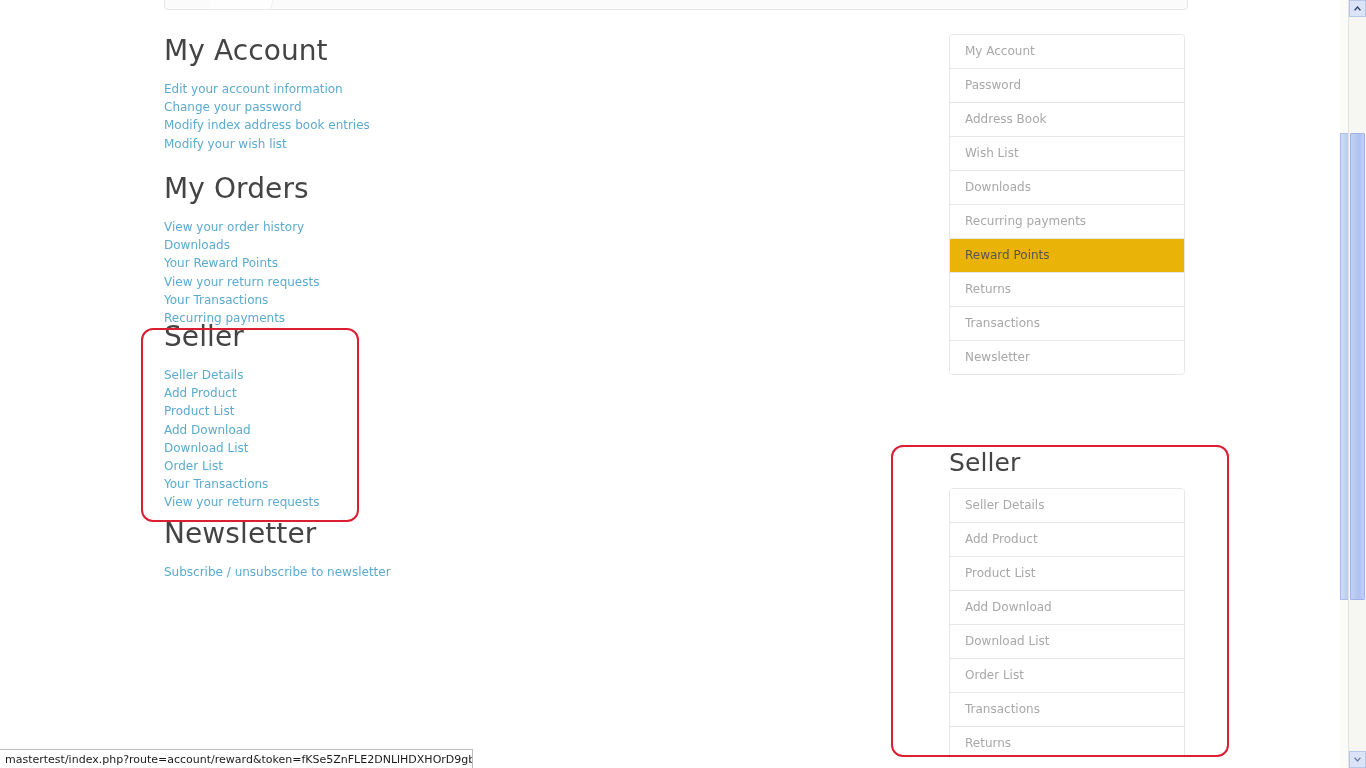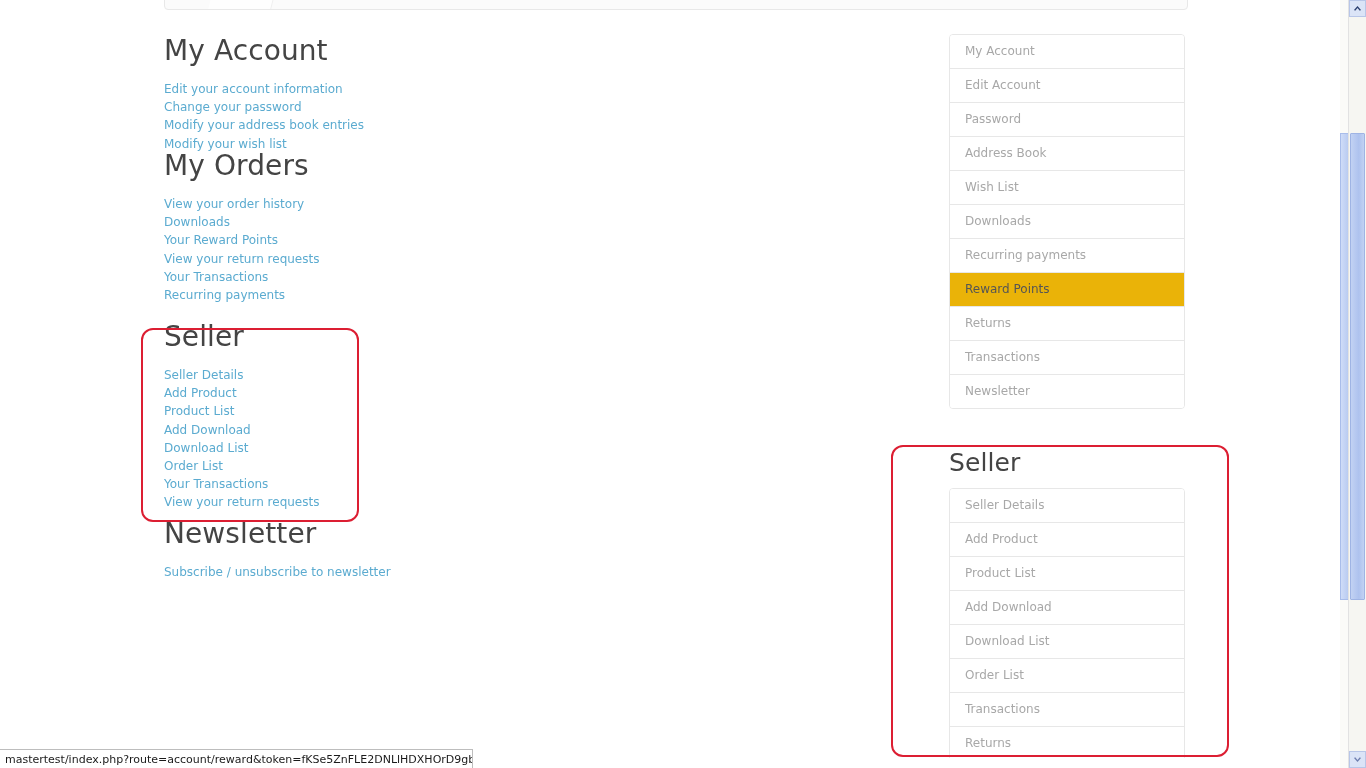--- a/index.html
+++ b/index.html
@@ -76,21 +76,21 @@
     font-size: 12px;
     line-height: 18.2px;
     color: #5babd0;
     text-decoration: none;
     white-space: nowrap;
   }
   .block { margin-bottom: 0; }
 
   
   #block-account { position: absolute; left: 0; top: 0; }
-  #block-orders  { position: absolute; left: 0; top: 115px; }
+  #block-orders  { position: absolute; left: 0; top: 138px; }
   #block-seller  { position: absolute; left: 0; top: 286px; }
   #block-news    { position: absolute; left: 0; top: 483px; }
 
   
   .redbox {
     position: absolute;
     border: 2px solid #dc1e32;
     border-radius: 12px;
     pointer-events: none;
     background: transparent;
@@ -236,21 +236,21 @@
     <div class="block" id="block-account">
       <h1 class="sec-title">My Account</h1>
       <ul class="link-list">
         <li>
             <a href="#">Edit your account information</a>
           </li>
         <li>
             <a href="#">Change your password</a>
           </li>
         <li>
-            <a href="#">Modify your address book entries</a>
+            <a href="#">Modify index address book entries</a>
           </li>
         <li>
             <a href="#">Modify your wish list</a>
           </li>
       </ul>
     </div>
 
     <div class="block" id="block-orders">
       <h1 class="sec-title">My Orders</h1>
       <ul class="link-list">
@@ -312,21 +312,20 @@
             <a href="#">Subscribe / unsubscribe to newsletter</a>
           </li>
       </ul>
     </div>
 
   </div>
 
   <div class="sidebar">
     <div class="list-group">
       <a href="#" class="list-group-item">My Account</a>
-      <a href="#" class="list-group-item">Edit Account</a>
       <a href="#" class="list-group-item">Password</a>
       <a href="#" class="list-group-item">Address Book</a>
       <a href="#" class="list-group-item">Wish List</a>
       <a href="#" class="list-group-item">Downloads</a>
       <a href="#" class="list-group-item">Recurring payments</a>
       <a href="#" class="list-group-item active">Reward Points</a>
       <a href="#" class="list-group-item">Returns</a>
       <a href="#" class="list-group-item">Transactions</a>
       <a href="#" class="list-group-item">Newsletter</a>
     </div>

